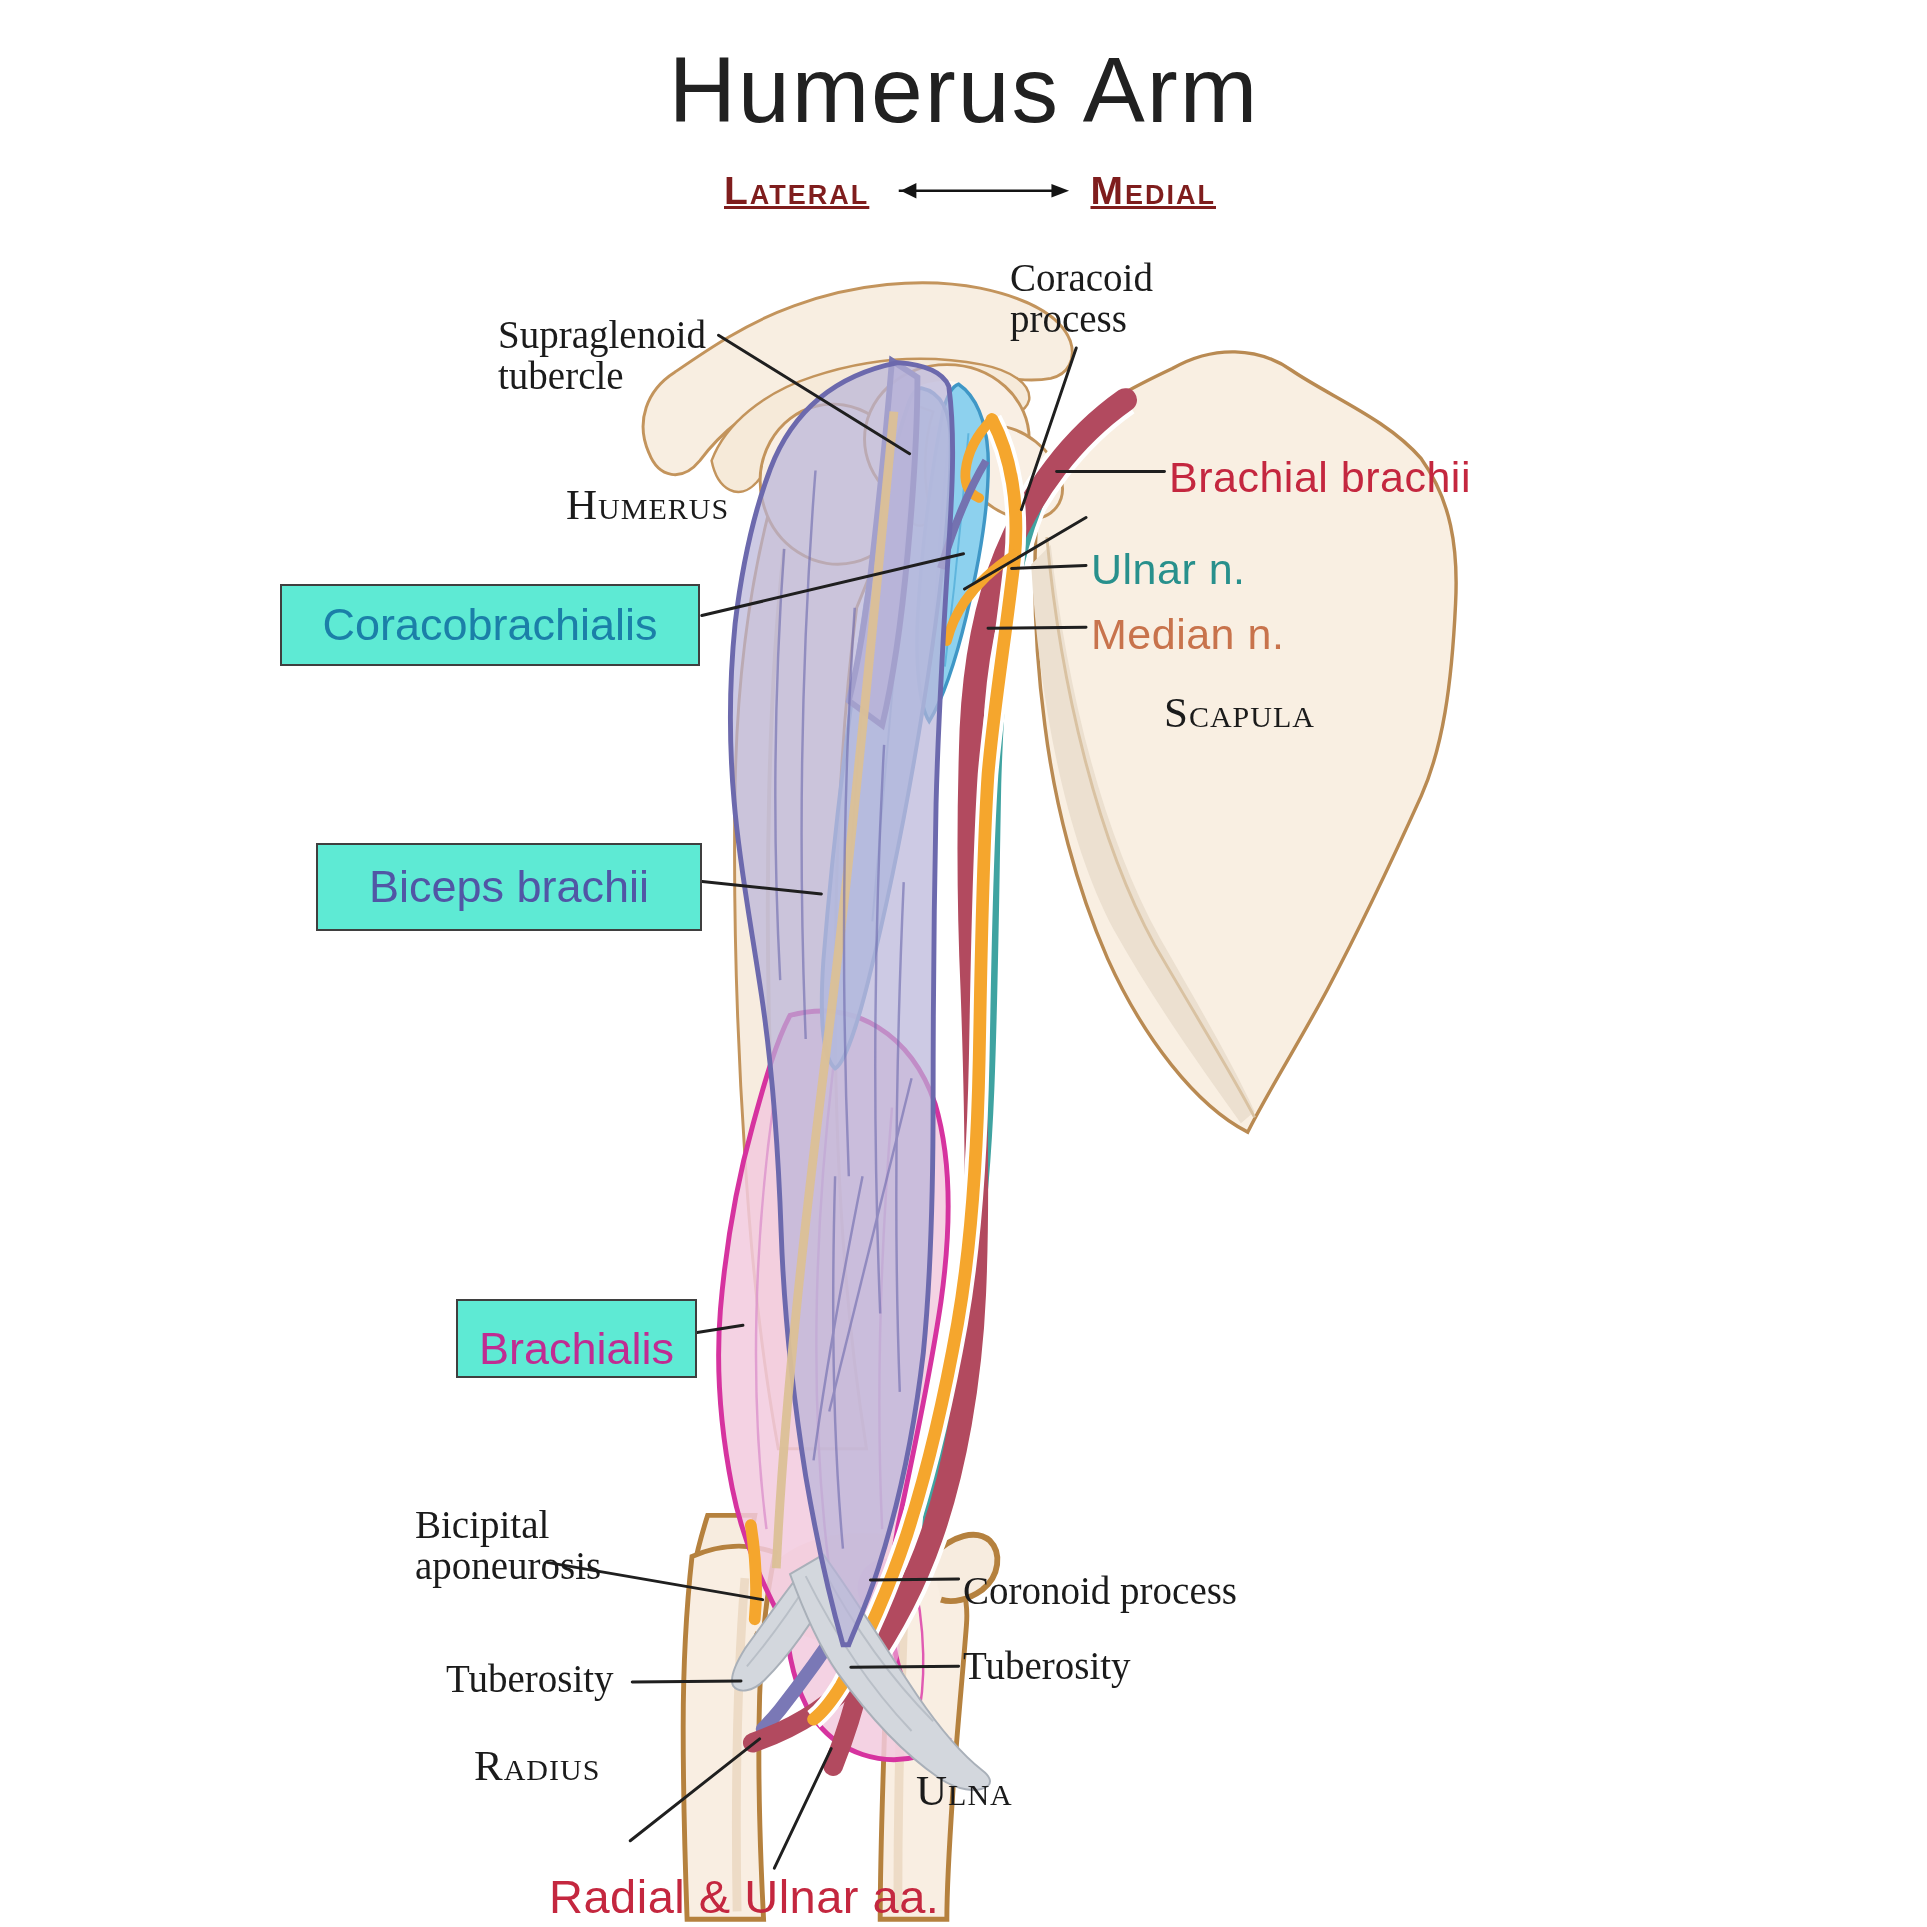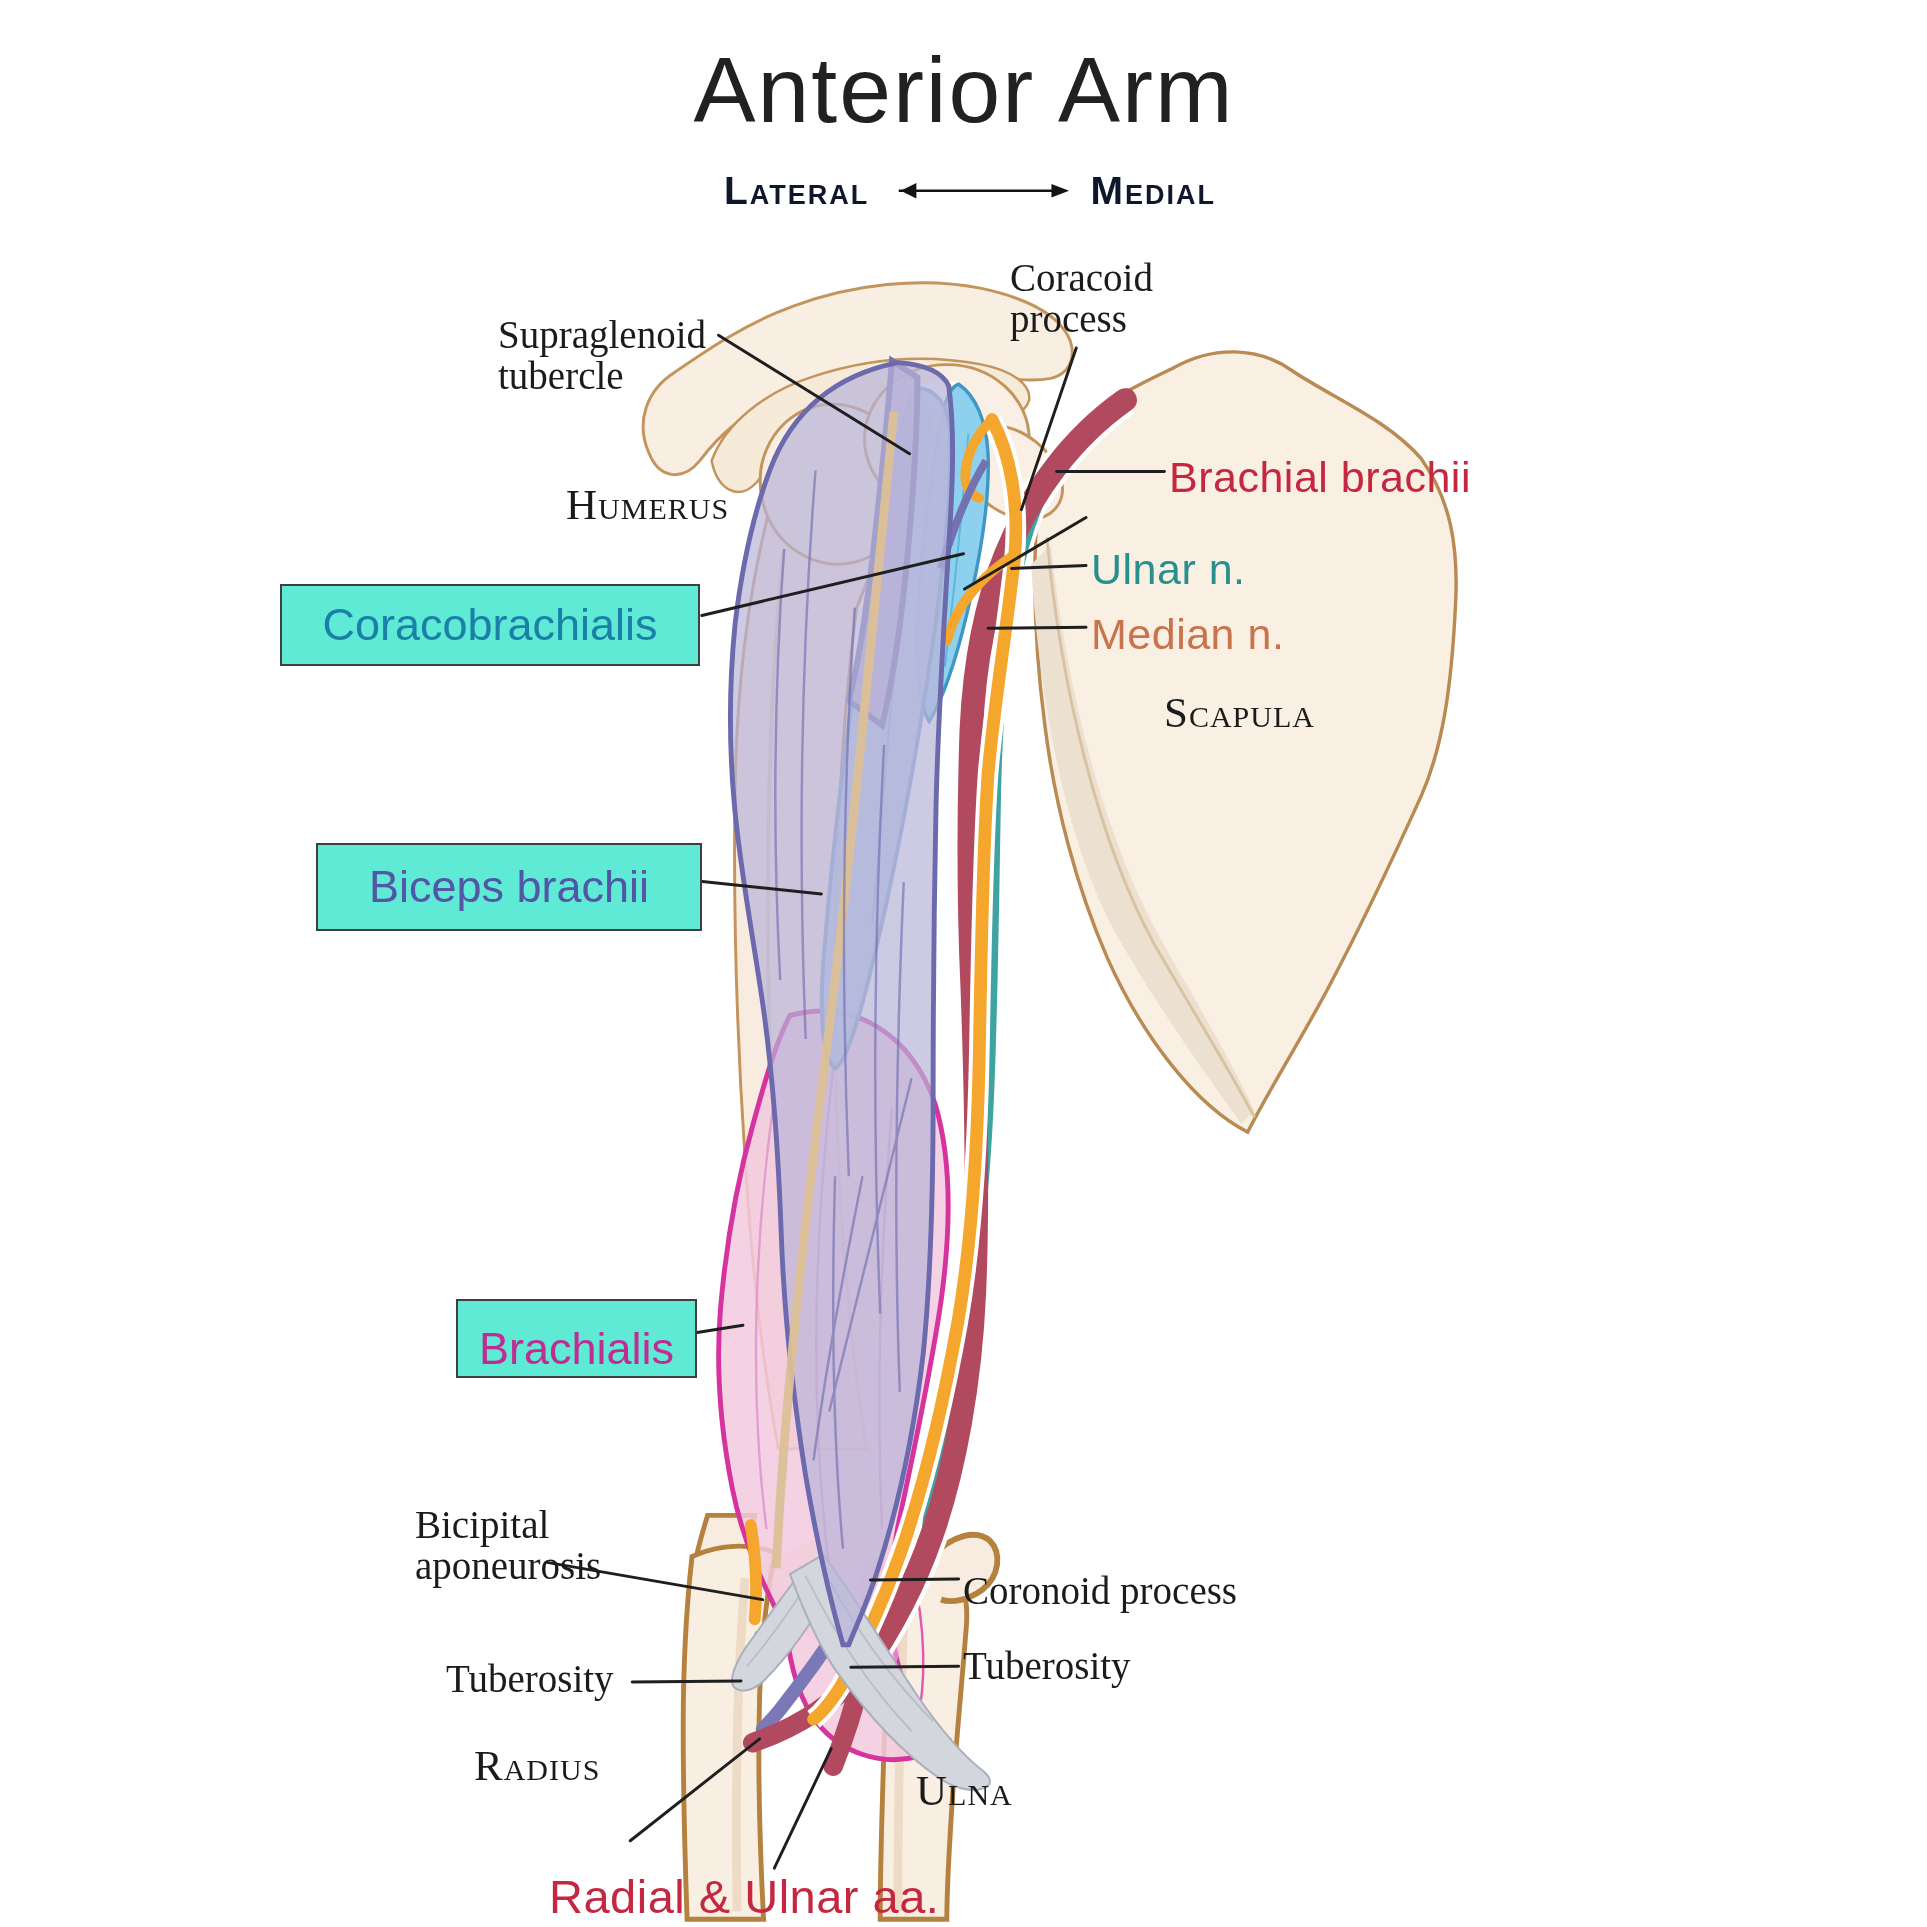--- a/index.html
+++ b/index.html
@@ -10,21 +10,21 @@
   .serif{font-family:"Liberation Serif",serif;font-size:39px;color:#1b1b1b;}
   .smallcaps{font-variant:small-caps;font-size:43px;letter-spacing:1px;}
   .sans{font-family:"Liberation Sans",sans-serif;font-size:43px;letter-spacing:0.5px;}
   .boxed{position:absolute;background:#5eead4;border:2px solid #3f3f3f;
          display:flex;align-items:center;justify-content:center;
          font-family:"Liberation Sans",sans-serif;}
   .title{position:absolute;left:0;right:0;top:37px;text-align:center;
          font-size:93px;color:#212121;letter-spacing:2px;font-weight:400;}
   .orient{position:absolute;left:12px;right:0;top:169px;display:flex;align-items:center;
           justify-content:center;gap:17.6px;font-variant:small-caps;font-weight:700;
-          font-size:39px;color:#0f172a;letter-spacing:2px;}
+          font-size:39px;color:#7f1d1d;letter-spacing:2px;text-decoration:underline;}
   .c-artery{color:#c4273f;} .c-musculo{color:#c9923c;} .c-ulnarn{color:#28908c;}
   .c-median{color:#c8734c;} .c-coraco{color:#1b7fa8;} .c-biceps{color:#5156a5;}
   .c-brach{color:#c02c92;margin-top:20px;}
 </style>
 </head>
 <body>
 
 <div id="stage">
 
   <svg id="art" width="1928" height="1928" viewBox="0 0 1967 1967">
@@ -202,21 +202,21 @@
       <line x1="708" y1="1360" x2="758" y2="1352"></line>
       <line x1="558" y1="1594" x2="778" y2="1632"></line>
       <line x1="645" y1="1716" x2="756" y2="1715"></line>
       <line x1="888" y1="1612" x2="978" y2="1611"></line>
       <line x1="868" y1="1701" x2="978" y2="1700"></line>
       <line x1="643" y1="1878" x2="775" y2="1774"></line>
       <line x1="790" y1="1906" x2="848" y2="1784"></line>
     </g>
   </svg>
 
-  <div class="title">Anterior Arm</div>
+  <div class="title">Humerus Arm</div>
 
   <div class="orient">
     <span>Lateral</span>
     <svg width="186" height="23.5" viewBox="0 0 190 24">
       <line x1="12" y1="12" x2="178" y2="12" stroke="#141414" stroke-width="2.5"></line>
       <path d="M 14,12 L 30,4 L 30,20 Z" fill="#141414" transform="scale(1,1)"></path>
       <path d="M 186,12 L 168,5 L 168,19 Z" fill="#141414"></path>
     </svg>
     <span>Medial</span>
   </div>

